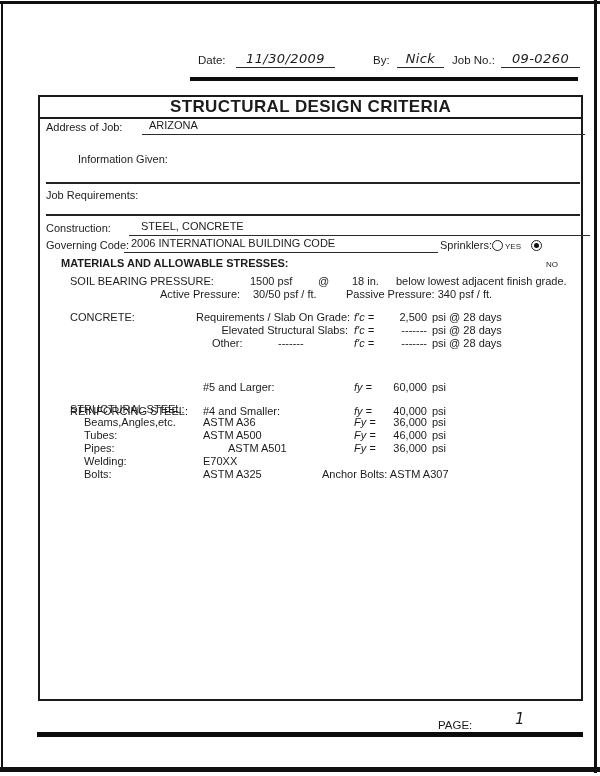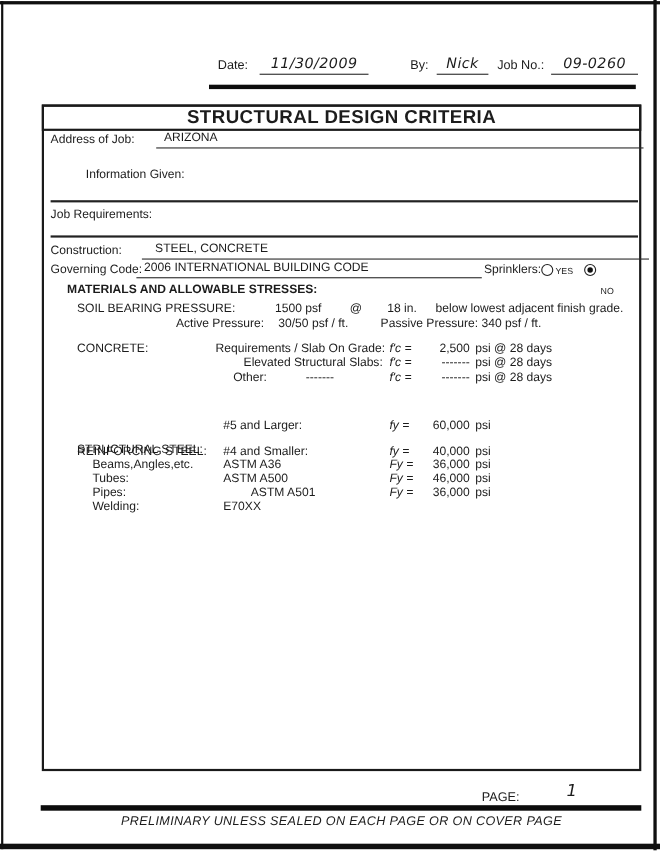--- a/index.html
+++ b/index.html
@@ -160,19 +160,23 @@
     <span class="abs t11" style="left:84px;">Pipes:</span>
     <span class="abs t11" style="left:203px;margin-left:25px;">ASTM A501</span>
     <span class="abs t11 scol" style="left:354px;">Fy =</span>
     <span class="abs t11 vcol" style="left:381px;">36,000</span>
     <span class="abs t11" style="left:432px;">psi</span>
   </div>
   <div class="row" style="top:455px;height:13px;">
     <span class="abs t11" style="left:84px;">Welding:</span>
     <span class="abs t11" style="left:203px;">E70XX</span>
   </div>
+  <div class="row" style="top:468px;height:13px;">
+    <span class="abs t11" style="left:84px;">Bolts:</span>
+    <span class="abs t11" style="left:203px;">ASTM A325</span>
+    <span class="abs t11" style="left:322px;">Anchor Bolts: ASTM A307</span>
+  </div>
 
   <span class="abs t115" style="left:438px;top:719px;">PAGE:</span>
   <span class="abs hand center" style="left:500px;top:712px;width:40px;font-size:15px;">1</span>
   <div class="thick" style="left:37px;top:732px;width:546px;height:5px;"></div>
-  <span class="abs t115 ital center" style="left:38px;top:741px;width:545px;letter-spacing:0.3px;">PRELIMINARY UNLESS SEALED ON EACH PAGE OR ON COVER PAGE</span>
 
 </div>
 
 </body></html>

